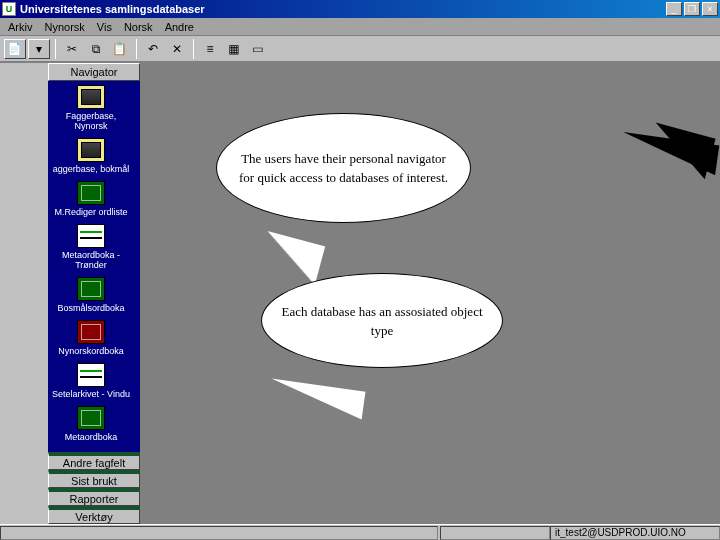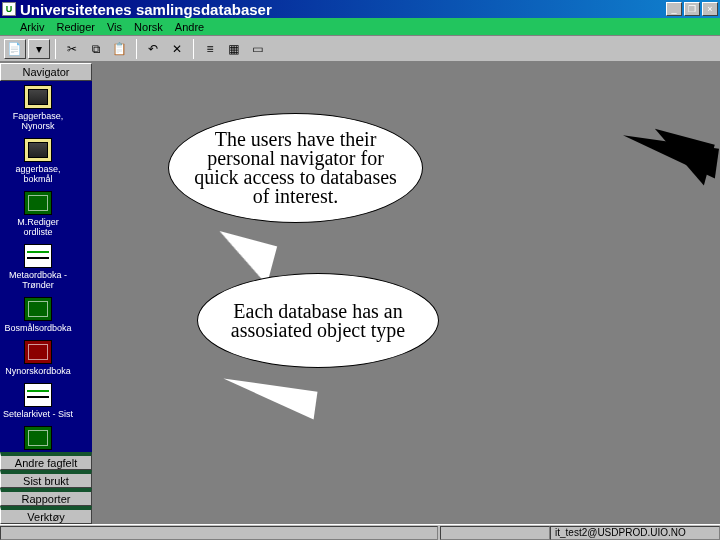--- a/index.html
+++ b/index.html
@@ -21,35 +21,35 @@
     padding: 0 2px;
   }
   .titlebar .appicon {
     width: 14px; height: 14px;
     background: #fff;
     border: 1px solid #808080;
     margin-right: 4px;
     display:flex;align-items:center;justify-content:center;
     font-size:9px;color:#008000;font-weight:bold;
   }
-  .titlebar .title-text { flex: 1; font-weight: bold; font-size: 15px; }
+  .titlebar .title-text { flex: 1; font-weight: bold; font-size: 11px; }
   .titlebar .winbtns { display: flex; gap: 2px; }
   .winbtn {
     width: 16px; height: 14px;
     background: #c0c0c0;
     border: 1px solid #fff;
     border-right-color: #404040; border-bottom-color: #404040;
     font-size: 9px; line-height: 12px; text-align: center;
     font-family: Arial;
   }
   
   .menubar {
-    height: 18px; background: #22c55e;
+    height: 18px; background: #a3a3a3;
     border-bottom: 1px solid #808080;
-    display: flex; align-items: center; padding: 0 20px;
+    display: flex; align-items: center; padding: 0 8px;
     font-size: 11px;
   }
   .menubar span { margin-right: 12px; }
   
   .toolbar {
     height: 26px; background: #c0c0c0;
     border-bottom: 1px solid #808080;
     display: flex; align-items: center; padding: 2px 4px; gap: 2px;
   }
   .tbtn {
@@ -66,38 +66,39 @@
     left:0; right:0; top:62px; bottom:16px;
     display:flex;
     border-top:1px solid #808080;
   }
   .sidebar {
     width: 93px;
     background:#7f1d1d;
     border-right:1px solid #808080;
     display:flex;flex-direction:column;
     overflow:hidden;
+    margin-left:48px;
   }
   .sidehdr {
     height:18px;
     background:#c0c0c0;
     border:1px solid #fff;
     border-right-color:#404040;border-bottom-color:#404040;
     font-size:11px;
     display:flex;align-items:center;justify-content:center;
   }
   .iconstrip {
     flex:1;
     background:#000080;
     overflow:hidden;
     position:relative;
   }
   .dbitem {
     text-align:center;
-    padding:4px 18px 3px 2px;
+    padding:4px 8px 3px 2px;
     color:#fff;
     font-size:9px;
     line-height:10px;
   }
   .dbicon {
     width:28px;height:24px;margin:0 auto 2px auto;
     background:#f0e68c;
     border:1px solid #000;
     position:relative;
   }
@@ -121,21 +122,21 @@
     position:relative;
   }
   
   .callout {
     position:absolute;
     background:#fff;
     border:1px solid #000;
     border-radius:50%;
     text-align:center;
     font-family:"Times New Roman",serif;
-    font-size:20px;
+    font-size:13px;
     line-height:19px;
     display:flex;align-items:center;justify-content:center;
     padding:8px 18px;
   }
   .tail{
     position:absolute;width:0;height:0;
   }
   .tail1{
     left:120px;top:175px;
     border-right:60px solid #fff;
@@ -180,21 +181,21 @@
   <div class="title-text">Universitetenes samlingsdatabaser</div>
   <div class="winbtns">
     <div class="winbtn">_</div>
     <div class="winbtn">❐</div>
     <div class="winbtn">×</div>
   </div>
 </div>
 
 <div class="menubar">
   <span>Arkiv</span>
-  <span>Rediger</span>
+  <span>Nynorsk</span>
   <span>Vis</span>
   <span>Norsk</span>
   <span>Andre</span>
 </div>
 
 <div class="toolbar">
   <div class="tbtn raised">📄</div>
   <div class="tbtn raised">▾</div>
   <div class="tsep"></div>
   <div class="tbtn">✂</div>
@@ -232,21 +233,21 @@
       <div class="dbitem">
           <div class="dbicon book"></div>
           <div>Bosmålsordboka</div>
         </div>
       <div class="dbitem">
           <div class="dbicon bookred"></div>
           <div>Nynorskordboka</div>
         </div>
       <div class="dbitem">
           <div class="dbicon card"></div>
-          <div>Setelarkivet - Sist</div>
+          <div>Setelarkivet - Vindu</div>
         </div>
       <div class="dbitem">
           <div class="dbicon book"></div>
           <div>Metaordboka</div>
         </div>
     </div>
     <div class="sidefoot">
       <div class="sidehdr">Andre fagfelt</div>
       <div class="sidehdr">Sist brukt</div>
       <div class="sidehdr">Rapporter</div>
@@ -254,21 +255,21 @@
     </div>
   </div>
   <div class="workspace">
     <div class="tail1b"></div>
     <div class="tail tail1"></div>
     <div class="callout" style="left:75px;top:50px;width:255px;height:110px;">
       <span>The users have their personal navigator for quick access to databases of interest.</span>
     </div>
     <div class="tail2b"></div>
     <div class="tail tail2"></div>
-    <div class="callout" style="left:104px;top:210px;width:242px;height:95px;">
+    <div class="callout" style="left:120px;top:210px;width:242px;height:95px;">
       <span>Each database has an assosiated object type</span>
     </div>
   </div>
 </div>
 
 <div class="statusbar">
   <div class="statuscell wide"></div>
   <div class="statuscell" style="width:110px"></div>
   <div class="statuscell info">it_test2@USDPROD.UIO.NO</div>
 </div>

